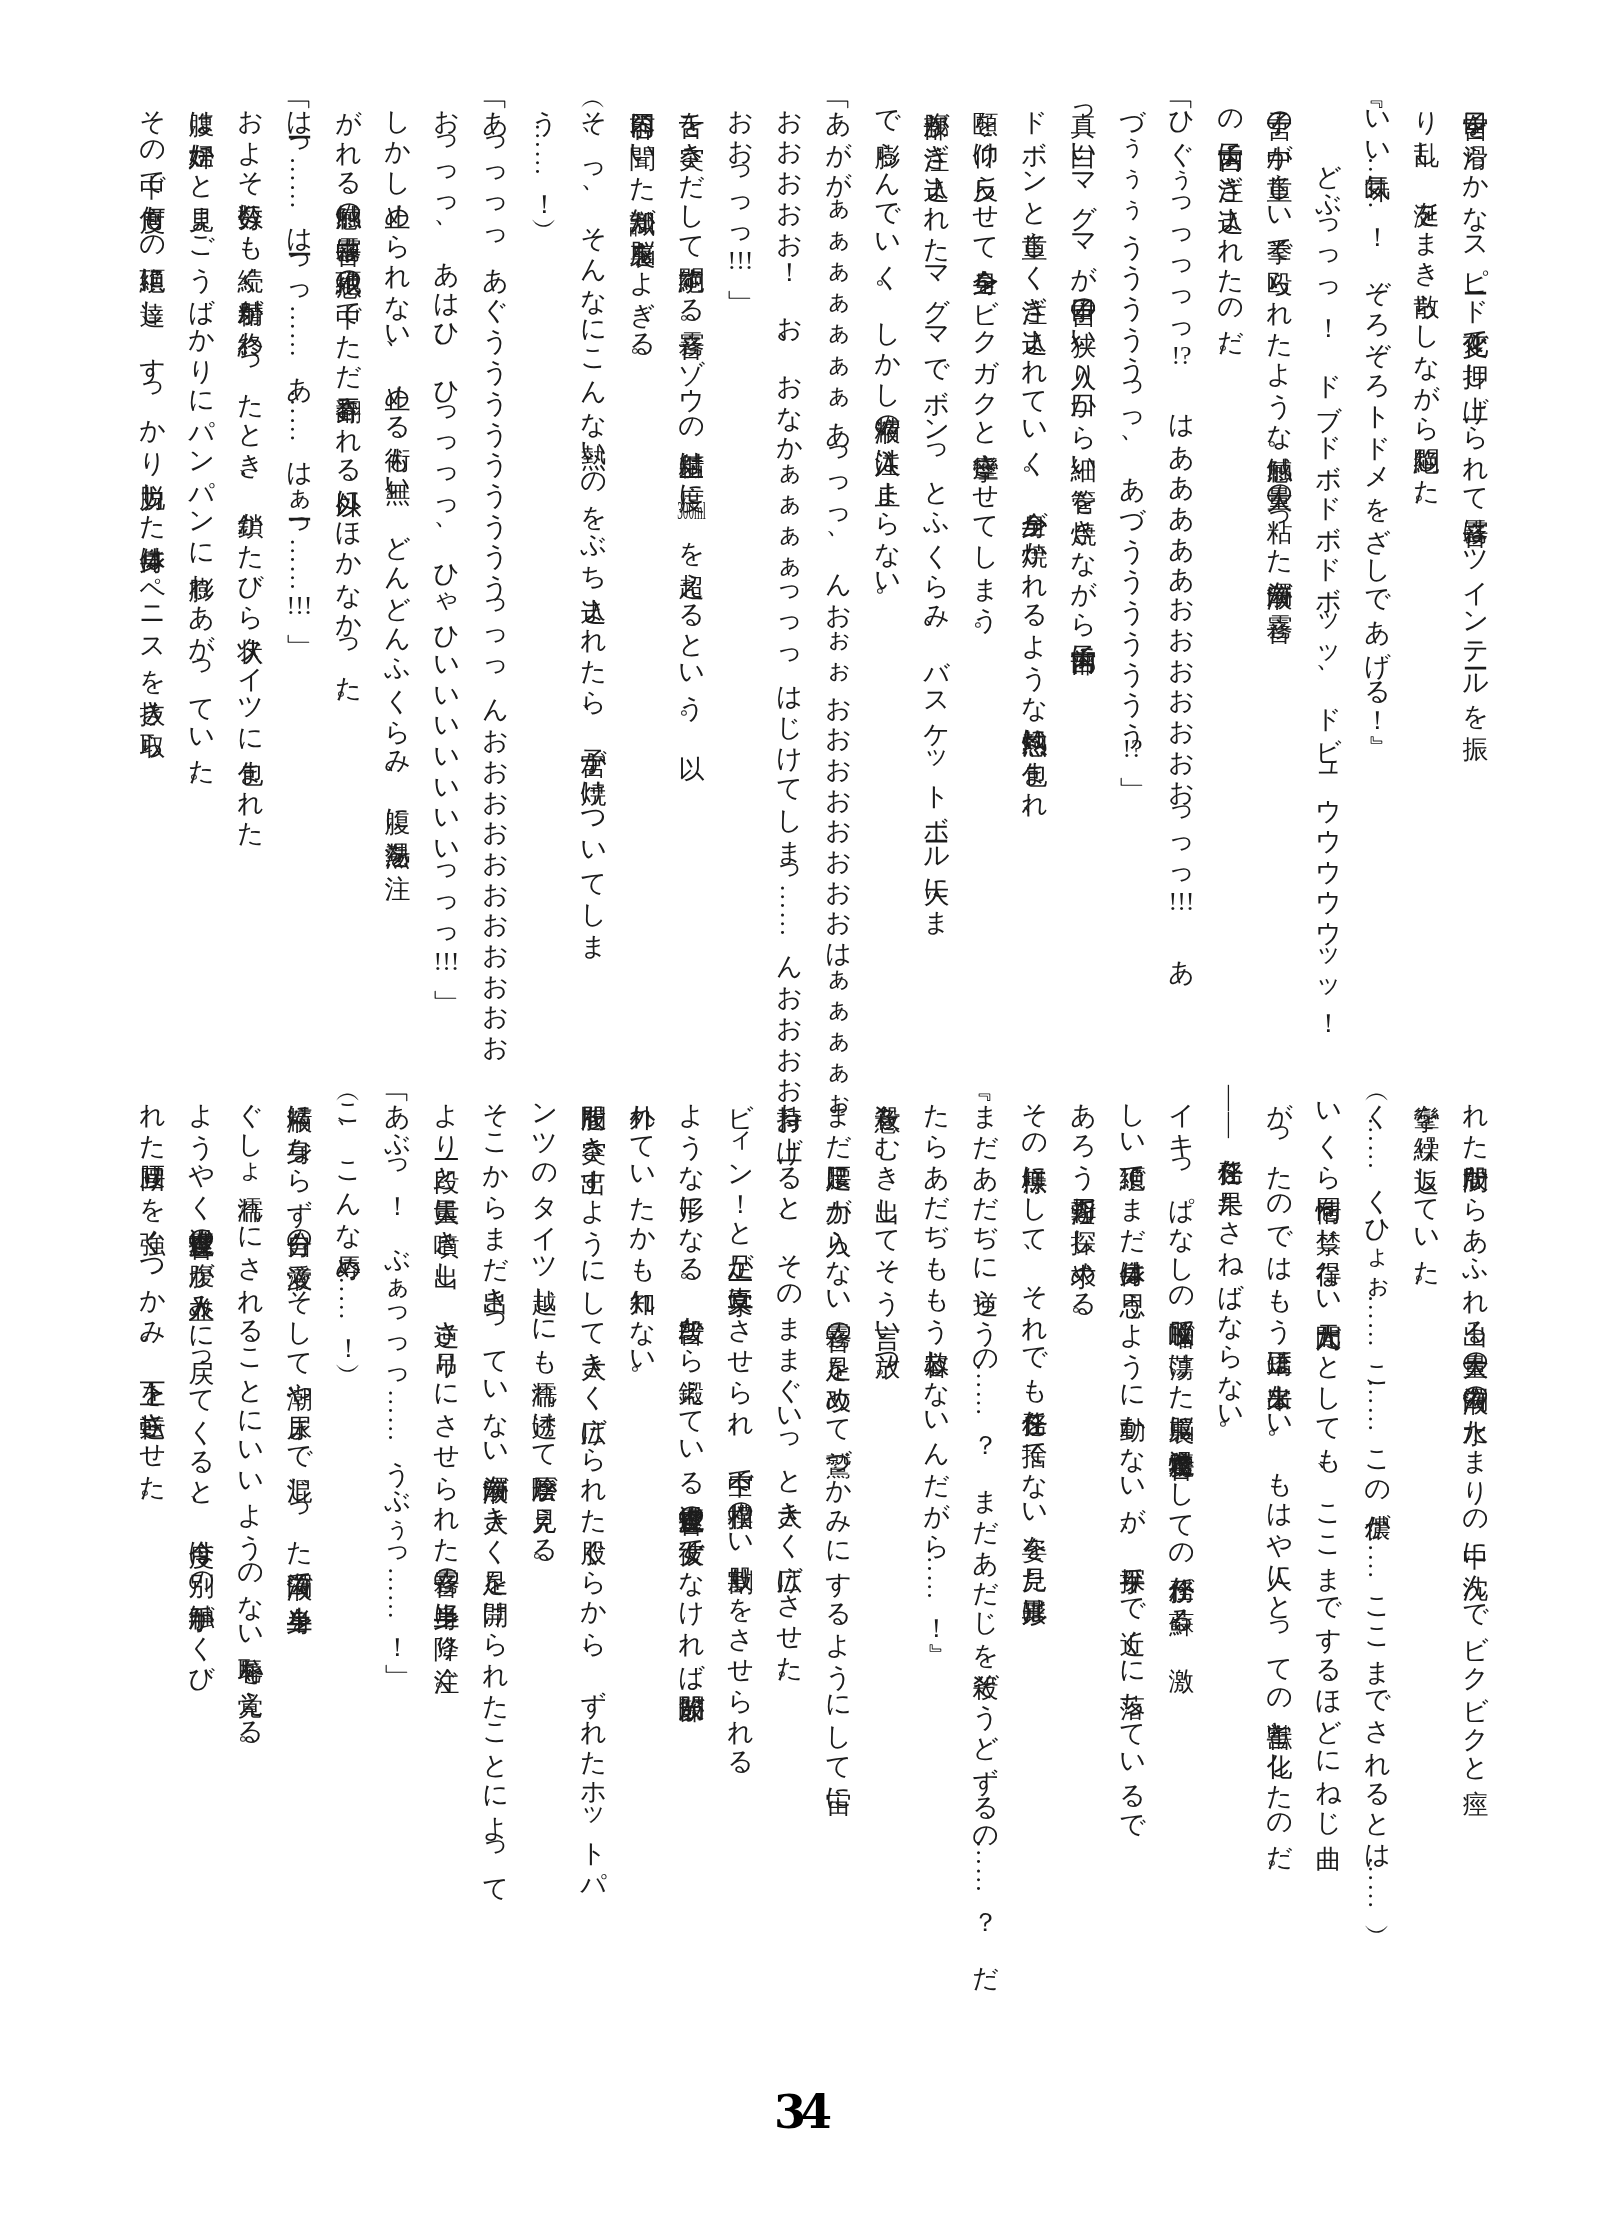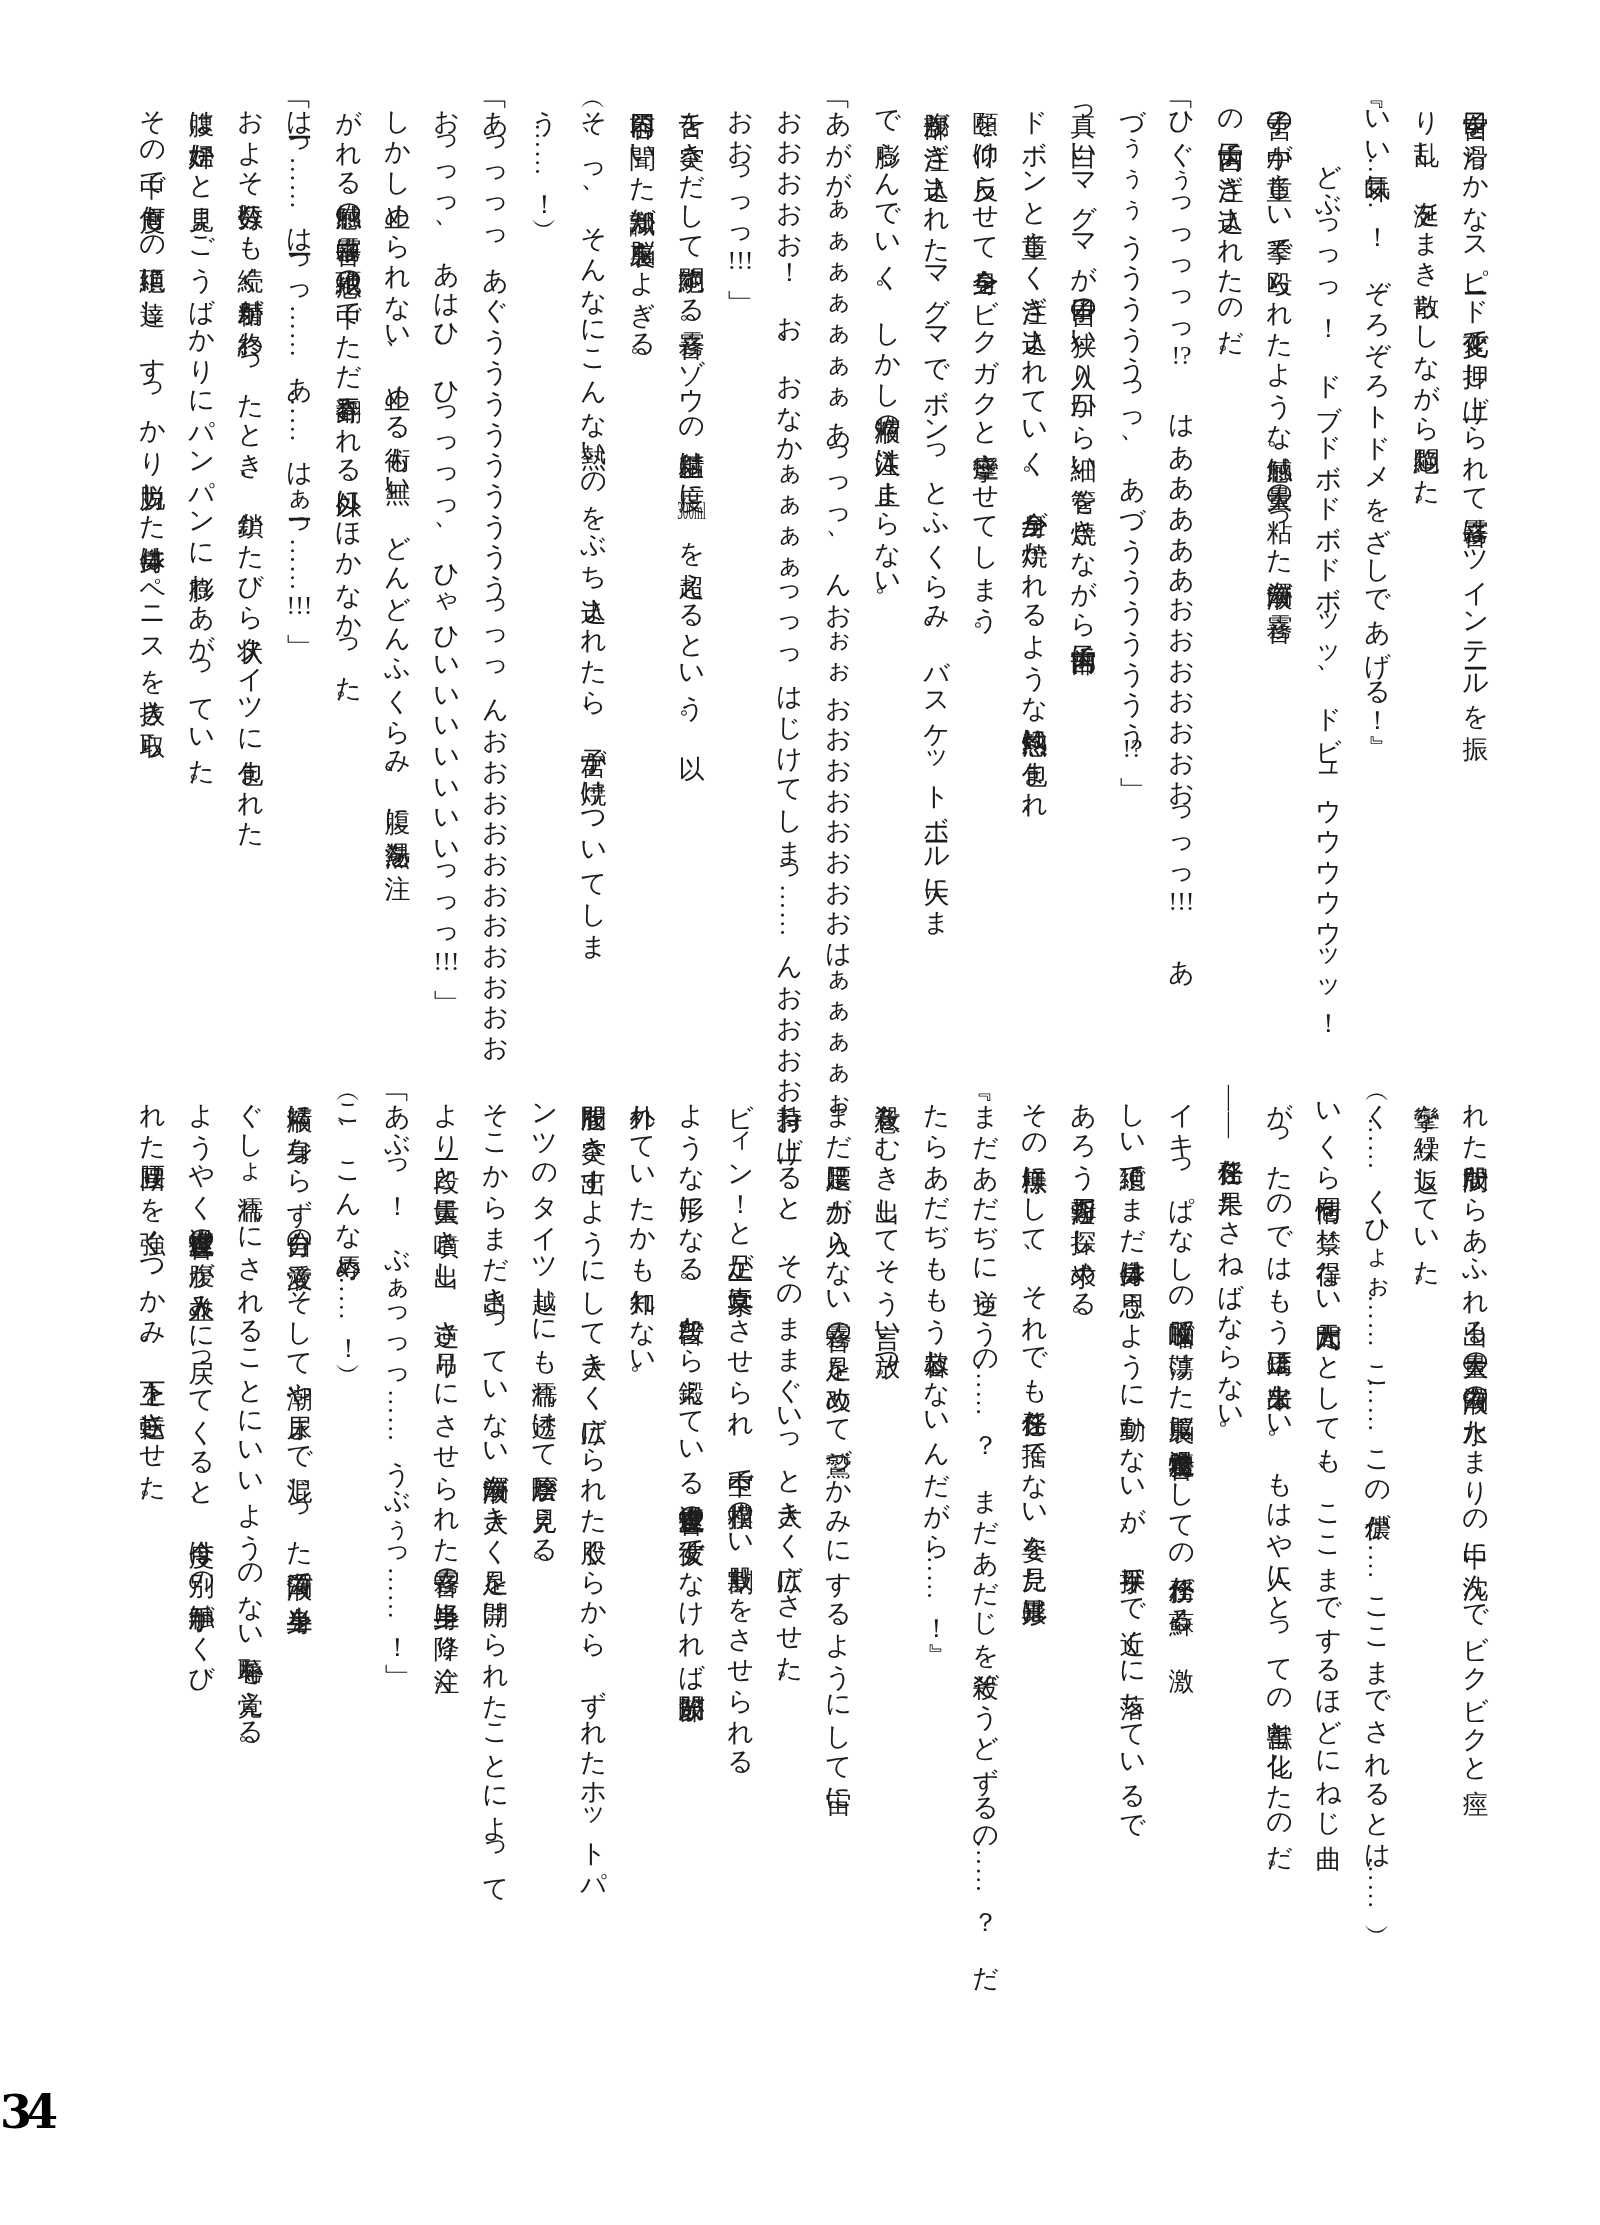--- a/index.html
+++ b/index.html
@@ -31,21 +31,21 @@
     white-space: pre;
   }
   .tcy {
     text-combine-upright: all;
     -webkit-text-combine: horizontal;
   }
   .page-number {
     position: absolute;
     top: 2085px; left: 0;
     width: 100%;
-    text-align: left;
+    text-align: center;
     font-family: "DejaVu Serif", "Liberation Serif", serif;
     font-weight: bold;
     font-size: 46px;
     letter-spacing: -6px;
     color: #000000;
   }
 </style>
 </head>
 <body>
 

